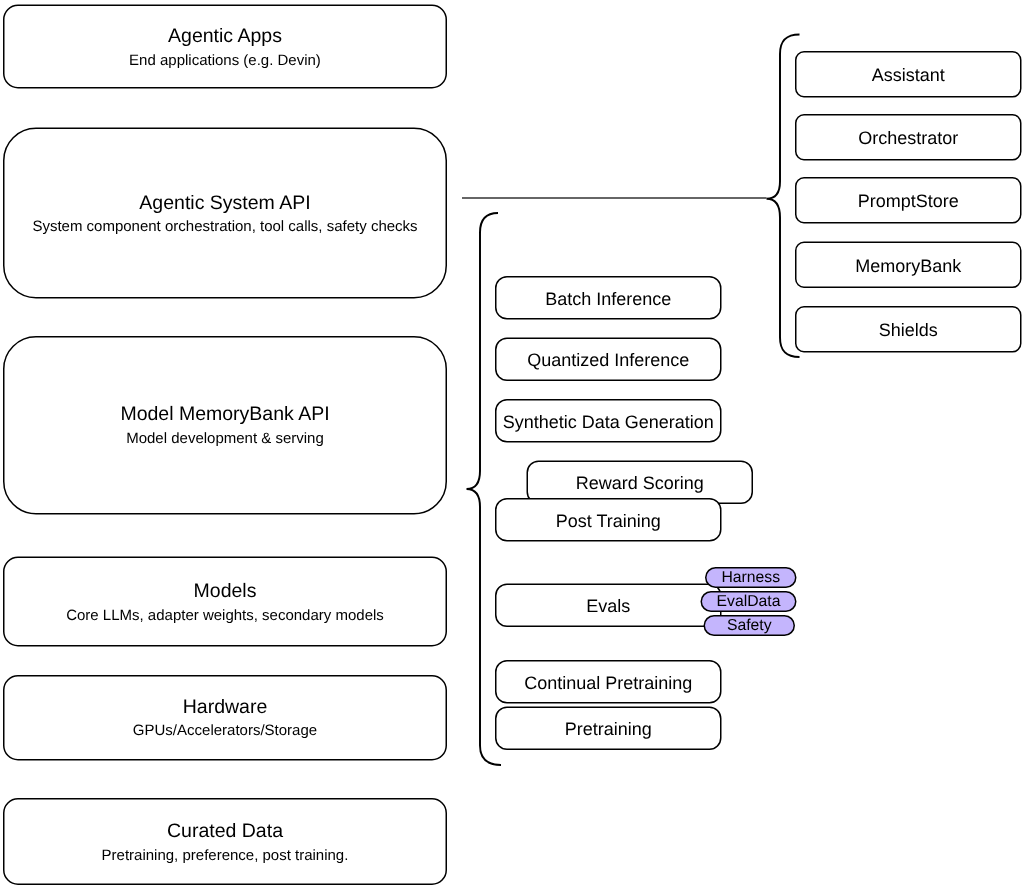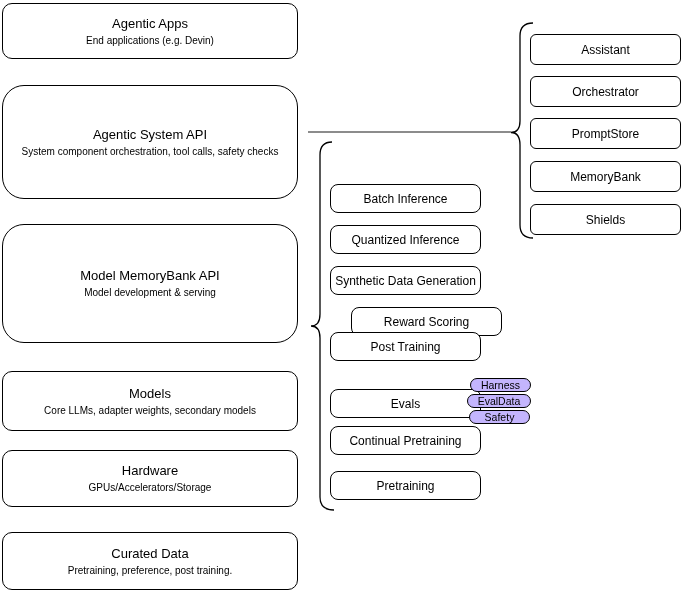--- a/index.html
+++ b/index.html
@@ -116,21 +116,21 @@
   </div>
   <div class="node midbox" style="top:307px;margin-left:21px;">
     <span>Reward Scoring</span>
   </div>
   <div class="node midbox" style="top:332px;">
     <span>Post Training</span>
   </div>
   <div class="node midbox" style="top:389px;">
     <span>Evals</span>
   </div>
-  <div class="node midbox" style="top:426px;">
+  <div class="node midbox" style="top:440px;">
     <span>Continual Pretraining</span>
   </div>
   <div class="node midbox" style="top:471px;">
     <span>Pretraining</span>
   </div>
 
   <div class="pill" style="left:470px;top:378px;width:61px;height:14px;">
     <span>Harness</span>
   </div>
   <div class="pill" style="left:467px;top:394px;width:64px;height:14px;">

